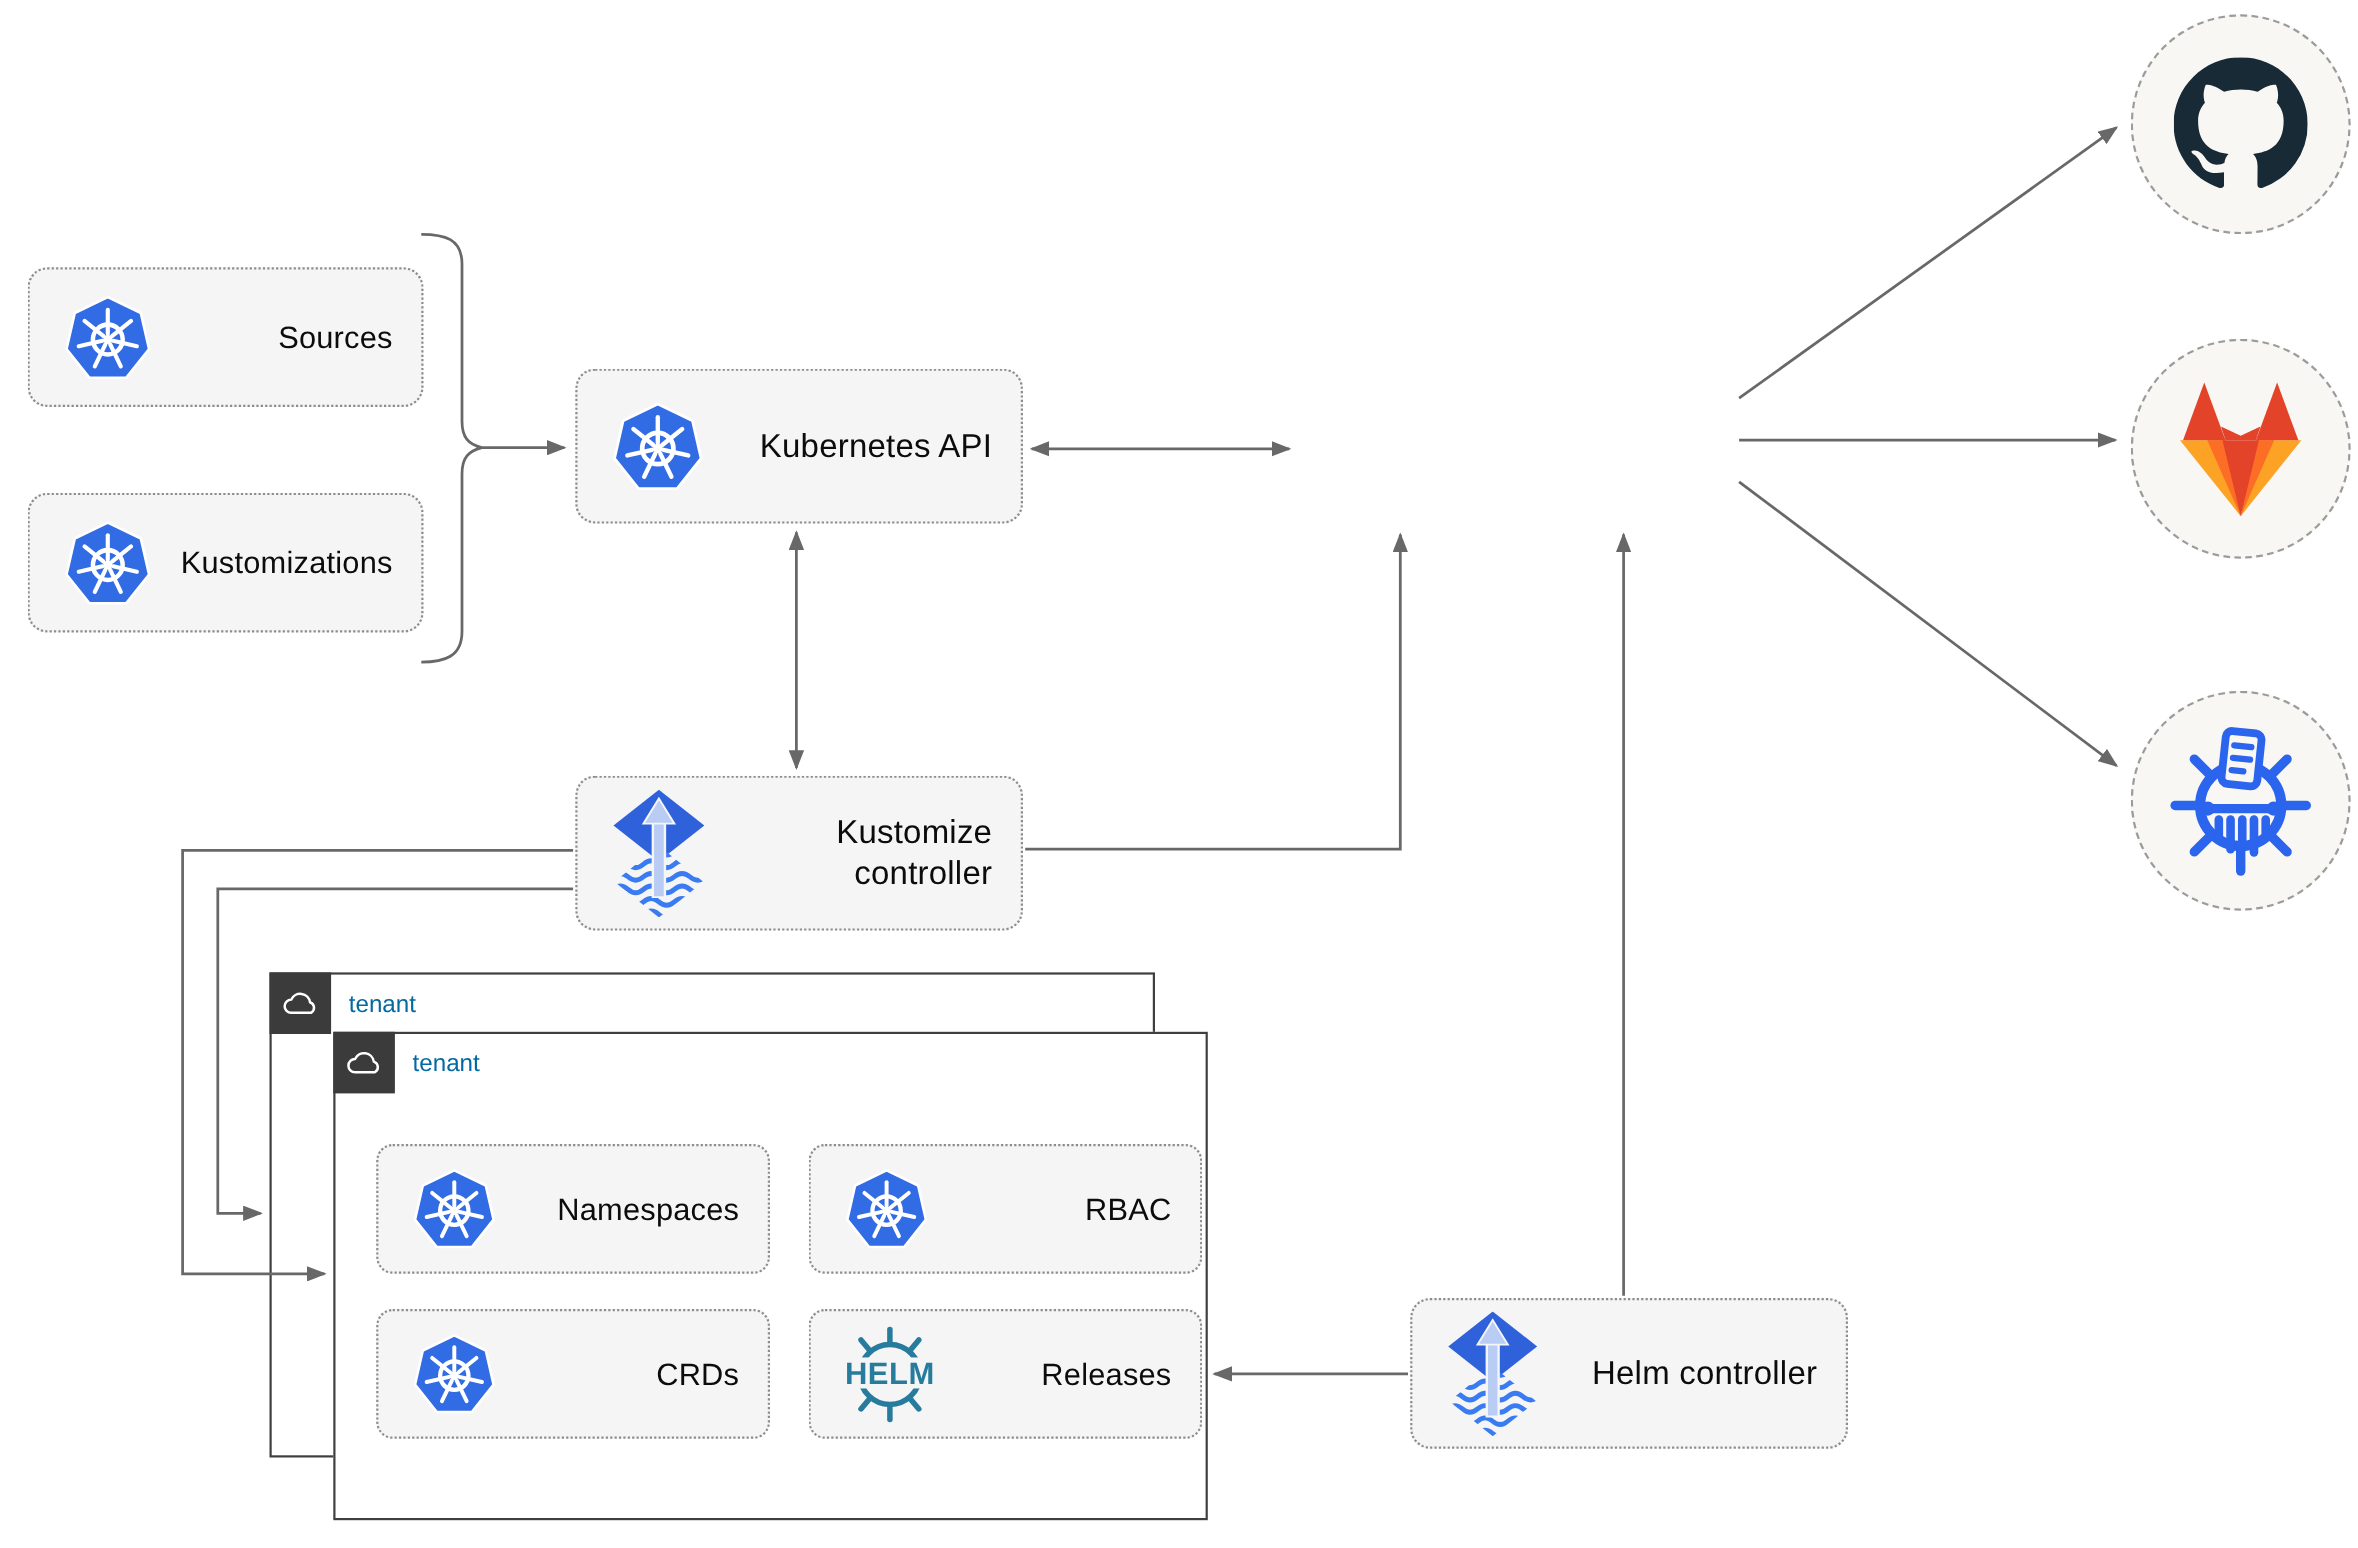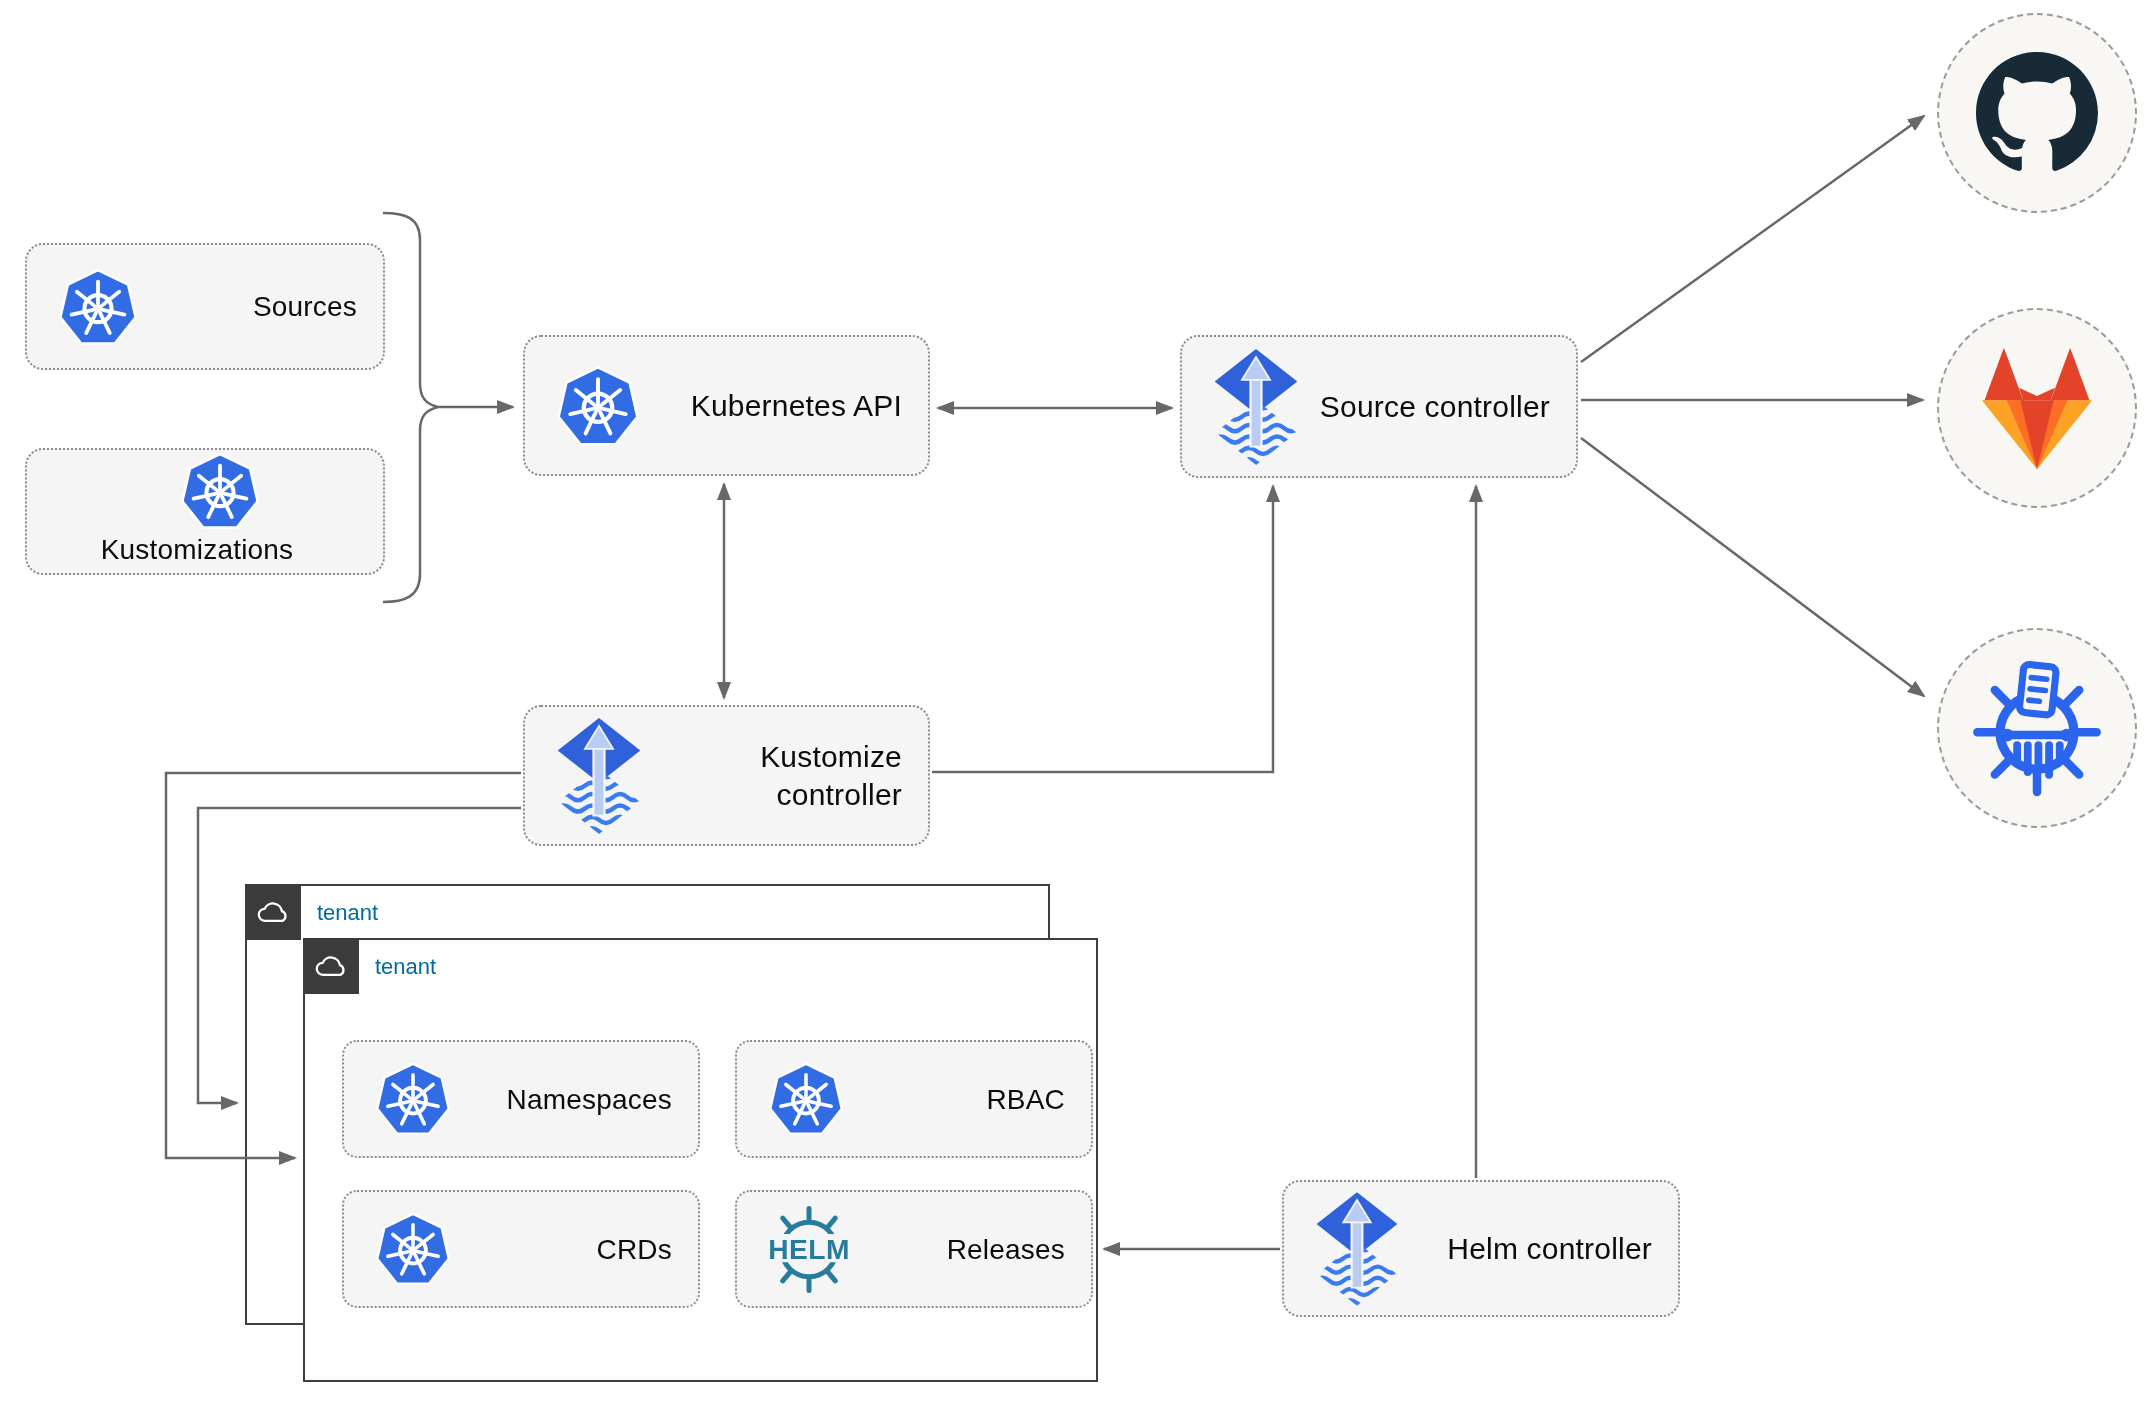--- a/index.html
+++ b/index.html
@@ -186,46 +186,38 @@
 
 <div class="node small" style="left:25px;top:243px;width:360px;height:127px;">
   <span class="nicon">
     <svg width="82" height="82">
           <use href="#k8s-icon"></use>
         </svg>
       </span>
   <span class="nlabel">Sources</span>
 </div>
 
-<div class="node small" style="left:25px;top:448px;width:360px;height:127px;flex-direction:column;">
+<div class="node small" style="left:25px;top:448px;width:360px;height:127px;">
   <span class="nicon">
     <svg width="82" height="82">
           <use href="#k8s-icon"></use>
         </svg>
       </span>
   <span class="nlabel">Kustomizations</span>
 </div>
 
 <div class="node" style="left:523px;top:335px;width:407px;height:141px;">
   <span class="nicon">
     <svg width="86" height="86">
           <use href="#k8s-icon"></use>
         </svg>
       </span>
   <span class="nlabel">Kubernetes API</span>
 </div>
 
-<div class="node" style="left:1180px;top:335px;width:398px;height:143px;">
-  <span class="nicon">
-    <svg width="88" height="116">
-          <use href="#flux-icon"></use>
-        </svg>
-      </span>
-  <span class="nlabel">Source controller</span>
-</div>
 
 <div class="node" style="left:523px;top:705px;width:407px;height:141px;">
   <span class="nicon">
     <svg width="88" height="116">
           <use href="#flux-icon"></use>
         </svg>
       </span>
   <span class="nlabel">Kustomize controller</span>
 </div>
 

